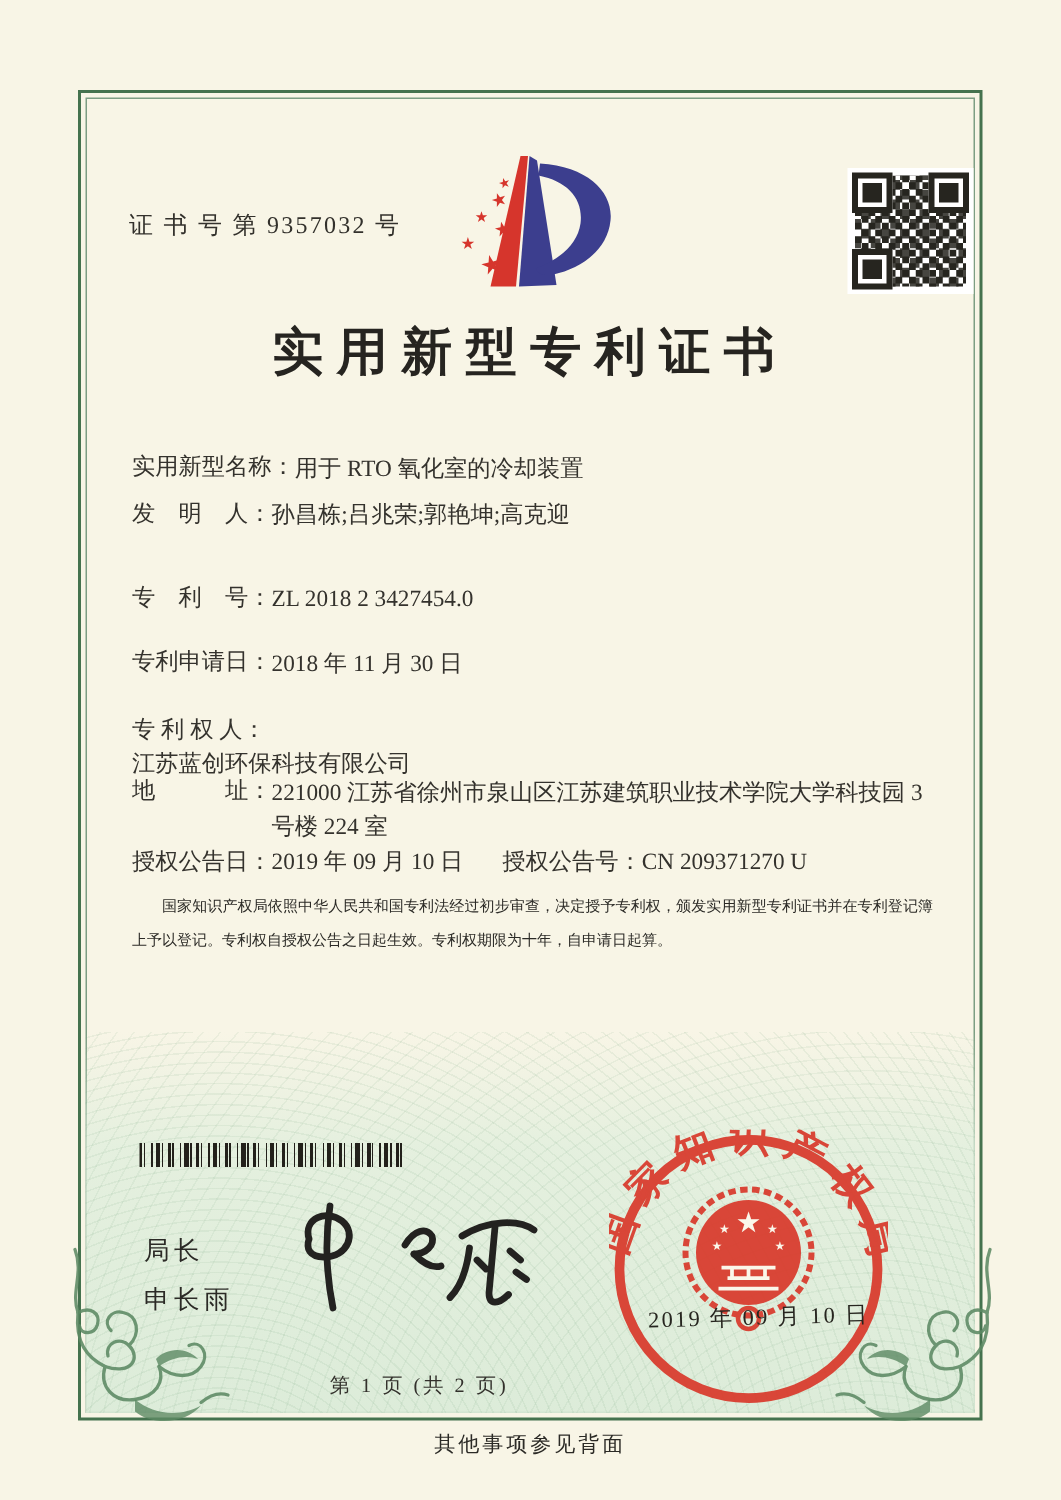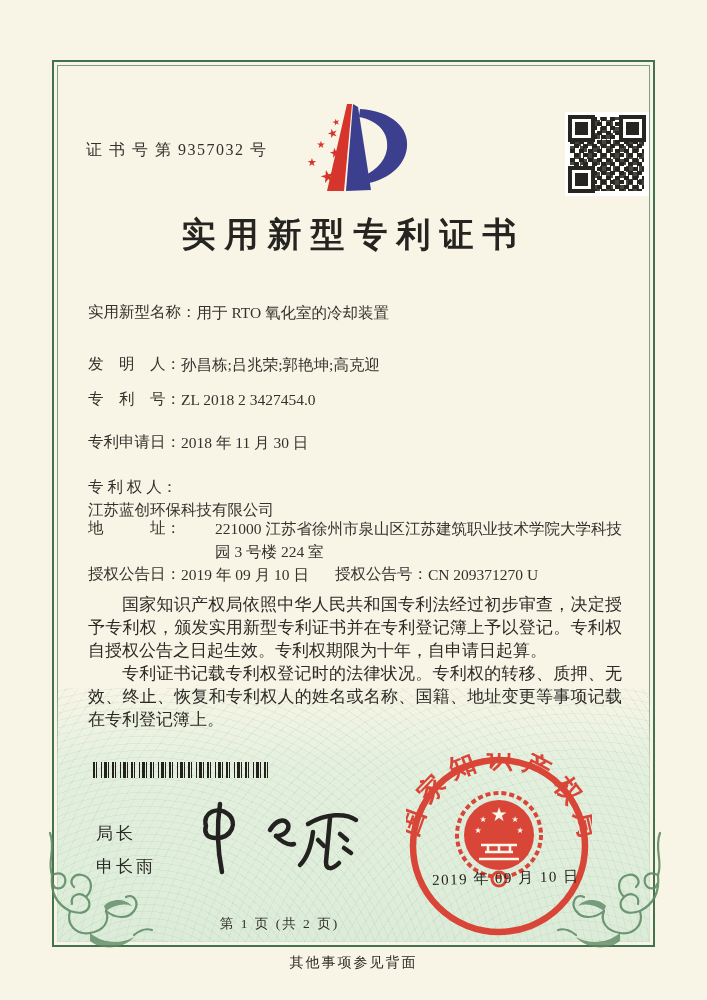--- a/index.html
+++ b/index.html
@@ -34,26 +34,26 @@
   }
   .finder{position:absolute;width:19px;height:19px;border:4px solid #26251f;background:#fff;}
   .finder::after{content:"";position:absolute;inset:3px;background:#26251f;}
   .f-tl{left:3px;top:3px;} .f-tr{right:3px;top:3px;} .f-bl{left:3px;bottom:3px;}
 
   
   .fields{left:88px;top:301px;width:545px;font-size:15.5px;color:#34322d;}
   .frow{position:absolute;left:0;width:545px;display:flex;line-height:22px;}
   .flabel{white-space:pre;flex:0 0 auto;}
   .fvalue{flex:1;line-height:23px;}
-  .r1{top:0;} .r2{top:52px;} .r3{top:87px;} .r4{top:130px;} .r5{top:175px;flex-direction:column;} .r6{top:216px;gap:34px;} .r7{top:262px;}
+  .r1{top:0;} .r2{top:31px;} .r3{top:87px;} .r4{top:130px;} .r5{top:175px;flex-direction:column;} .r6{top:216px;} .r7{top:262px;align-items:center;}
   .second-label{margin-left:26px;}
   .val2{flex:0 0 auto;}
 
   
-  .paras{left:88px;top:593px;width:534px;font-size:17px;line-height:23px;text-align:justify;color:#2b2a26;}
+  .paras{left:88px;top:593px;width:534px;font-size:10px;line-height:23px;text-align:justify;color:#2b2a26;}
   .paras p{margin:0;text-indent:2em;}
 
   
   .barcode{left:93px;top:762px;width:177px;height:16px;
     background:repeating-linear-gradient(90deg,
       #23211b 0 2px, transparent 2px 3px,
       #23211b 3px 4px, transparent 4px 8px,
       #23211b 8px 9px, transparent 9px 11px,
       #23211b 11px 14px, transparent 14px 15px,
       #23211b 15px 16px, transparent 16px 19px);
@@ -163,21 +163,20 @@
   <div class="frow r7">
     <span class="flabel">授权公告日：</span>
     <span class="fvalue val2">2019 年 09 月 10 日</span>
     <span class="flabel second-label">授权公告号：</span>
     <span class="fvalue val2">CN 209371270 U</span>
   </div>
 </div>
 
 <div class="abs paras">
   <p>国家知识产权局依照中华人民共和国专利法经过初步审查，决定授予专利权，颁发实用新型专利证书并在专利登记簿上予以登记。专利权自授权公告之日起生效。专利权期限为十年，自申请日起算。</p>
-  <p>专利证书记载专利权登记时的法律状况。专利权的转移、质押、无效、终止、恢复和专利权人的姓名或名称、国籍、地址变更等事项记载在专利登记簿上。</p>
 </div>
 
 <div class="abs barcode"></div>
 
 <div class="abs signer-title">局长</div>
 <div class="abs signer-name">申长雨</div>
 
 <svg class="abs signature" width="172" height="92" viewBox="0 0 172 92">
   <g fill="none" stroke="#232220" stroke-width="4.5" stroke-linecap="round" stroke-linejoin="round">
     <path d="M28,14 C24,40 26,62 30,82"></path>

